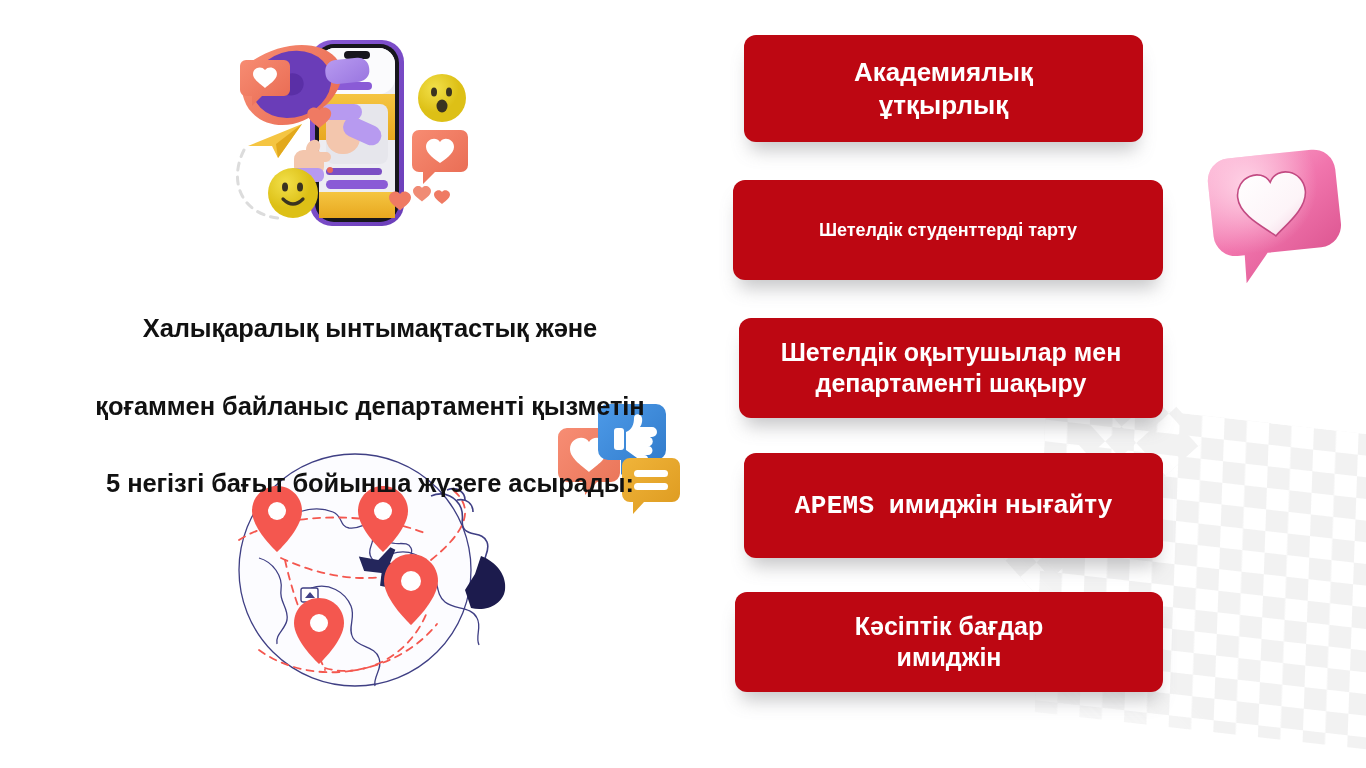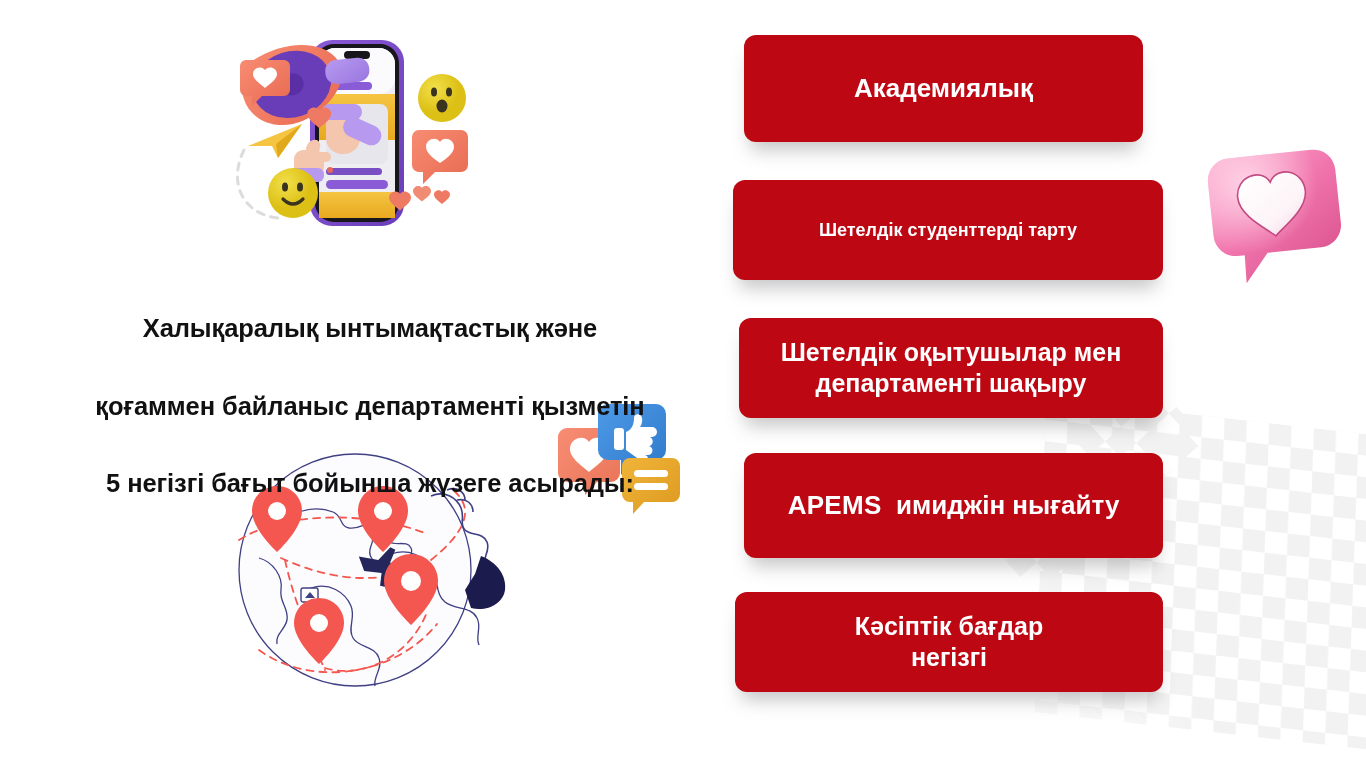--- a/index.html
+++ b/index.html
@@ -37,21 +37,21 @@
     color:#fff;
     display:flex;align-items:center;justify-content:center;
     text-align:center;
     font-weight:700;
     box-shadow:0 14px 18px -6px rgba(120,120,125,.42);
     padding:4px 14px;
     box-sizing:border-box;
   }
   .rbox .txt{display:block;line-height:1.26;}
   .rbox .ln{display:block;white-space:nowrap;}
-  .serif{font-family:Liberation Sans, sans-serif;font-weight:700;letter-spacing:.3px;}
+  .serif{font-family:Liberation Mono, monospace;font-weight:700;letter-spacing:.3px;}
 
   #box1{left:744px;top:35px;width:399px;height:107px;font-size:26px;}
   #box2{left:733px;top:180px;width:430px;height:100px;font-size:18px;}
   #box3{left:739px;top:318px;width:424px;height:100px;font-size:25px;}
   #box4{left:744px;top:453px;width:419px;height:105px;font-size:26px;}
   #box5{left:735px;top:592px;width:428px;height:100px;font-size:25px;}
 
   
   .ill{position:absolute;}
   #ill-social{left:222px;top:22px;width:268px;height:218px;}
@@ -311,20 +311,21 @@
     <span class="ln">Халықаралық ынтымақтастық және</span>
     <span class="ln">қоғаммен байланыс департаменті қызметін</span>
     <span class="ln">5 негізгі бағыт бойынша жүзеге асырады:</span>
   </div>
 
   <div class="boxes">
 
     <div class="rbox" id="box1">
       <span class="txt">
         <span class="ln">Академиялық</span>
+        <span class="ln">ұтқырлық</span>
       </span>
     </div>
 
     <div class="rbox" id="box2">
       <span class="txt">
         <span class="ln">Шетелдік студенттерді тарту</span>
       </span>
     </div>
 
     <div class="rbox" id="box3">
@@ -338,18 +339,18 @@
       <span class="txt">
         <span class="ln">
           <span class="serif">APEMS</span><span>&nbsp;&nbsp;</span><span>имиджін нығайту</span>
         </span>
       </span>
     </div>
 
     <div class="rbox" id="box5">
       <span class="txt">
         <span class="ln">Кәсіптік бағдар</span>
-        <span class="ln">негізгі</span>
+        <span class="ln">имиджін</span>
       </span>
     </div>
 
   </div>
 </div>
 
 </body></html>

